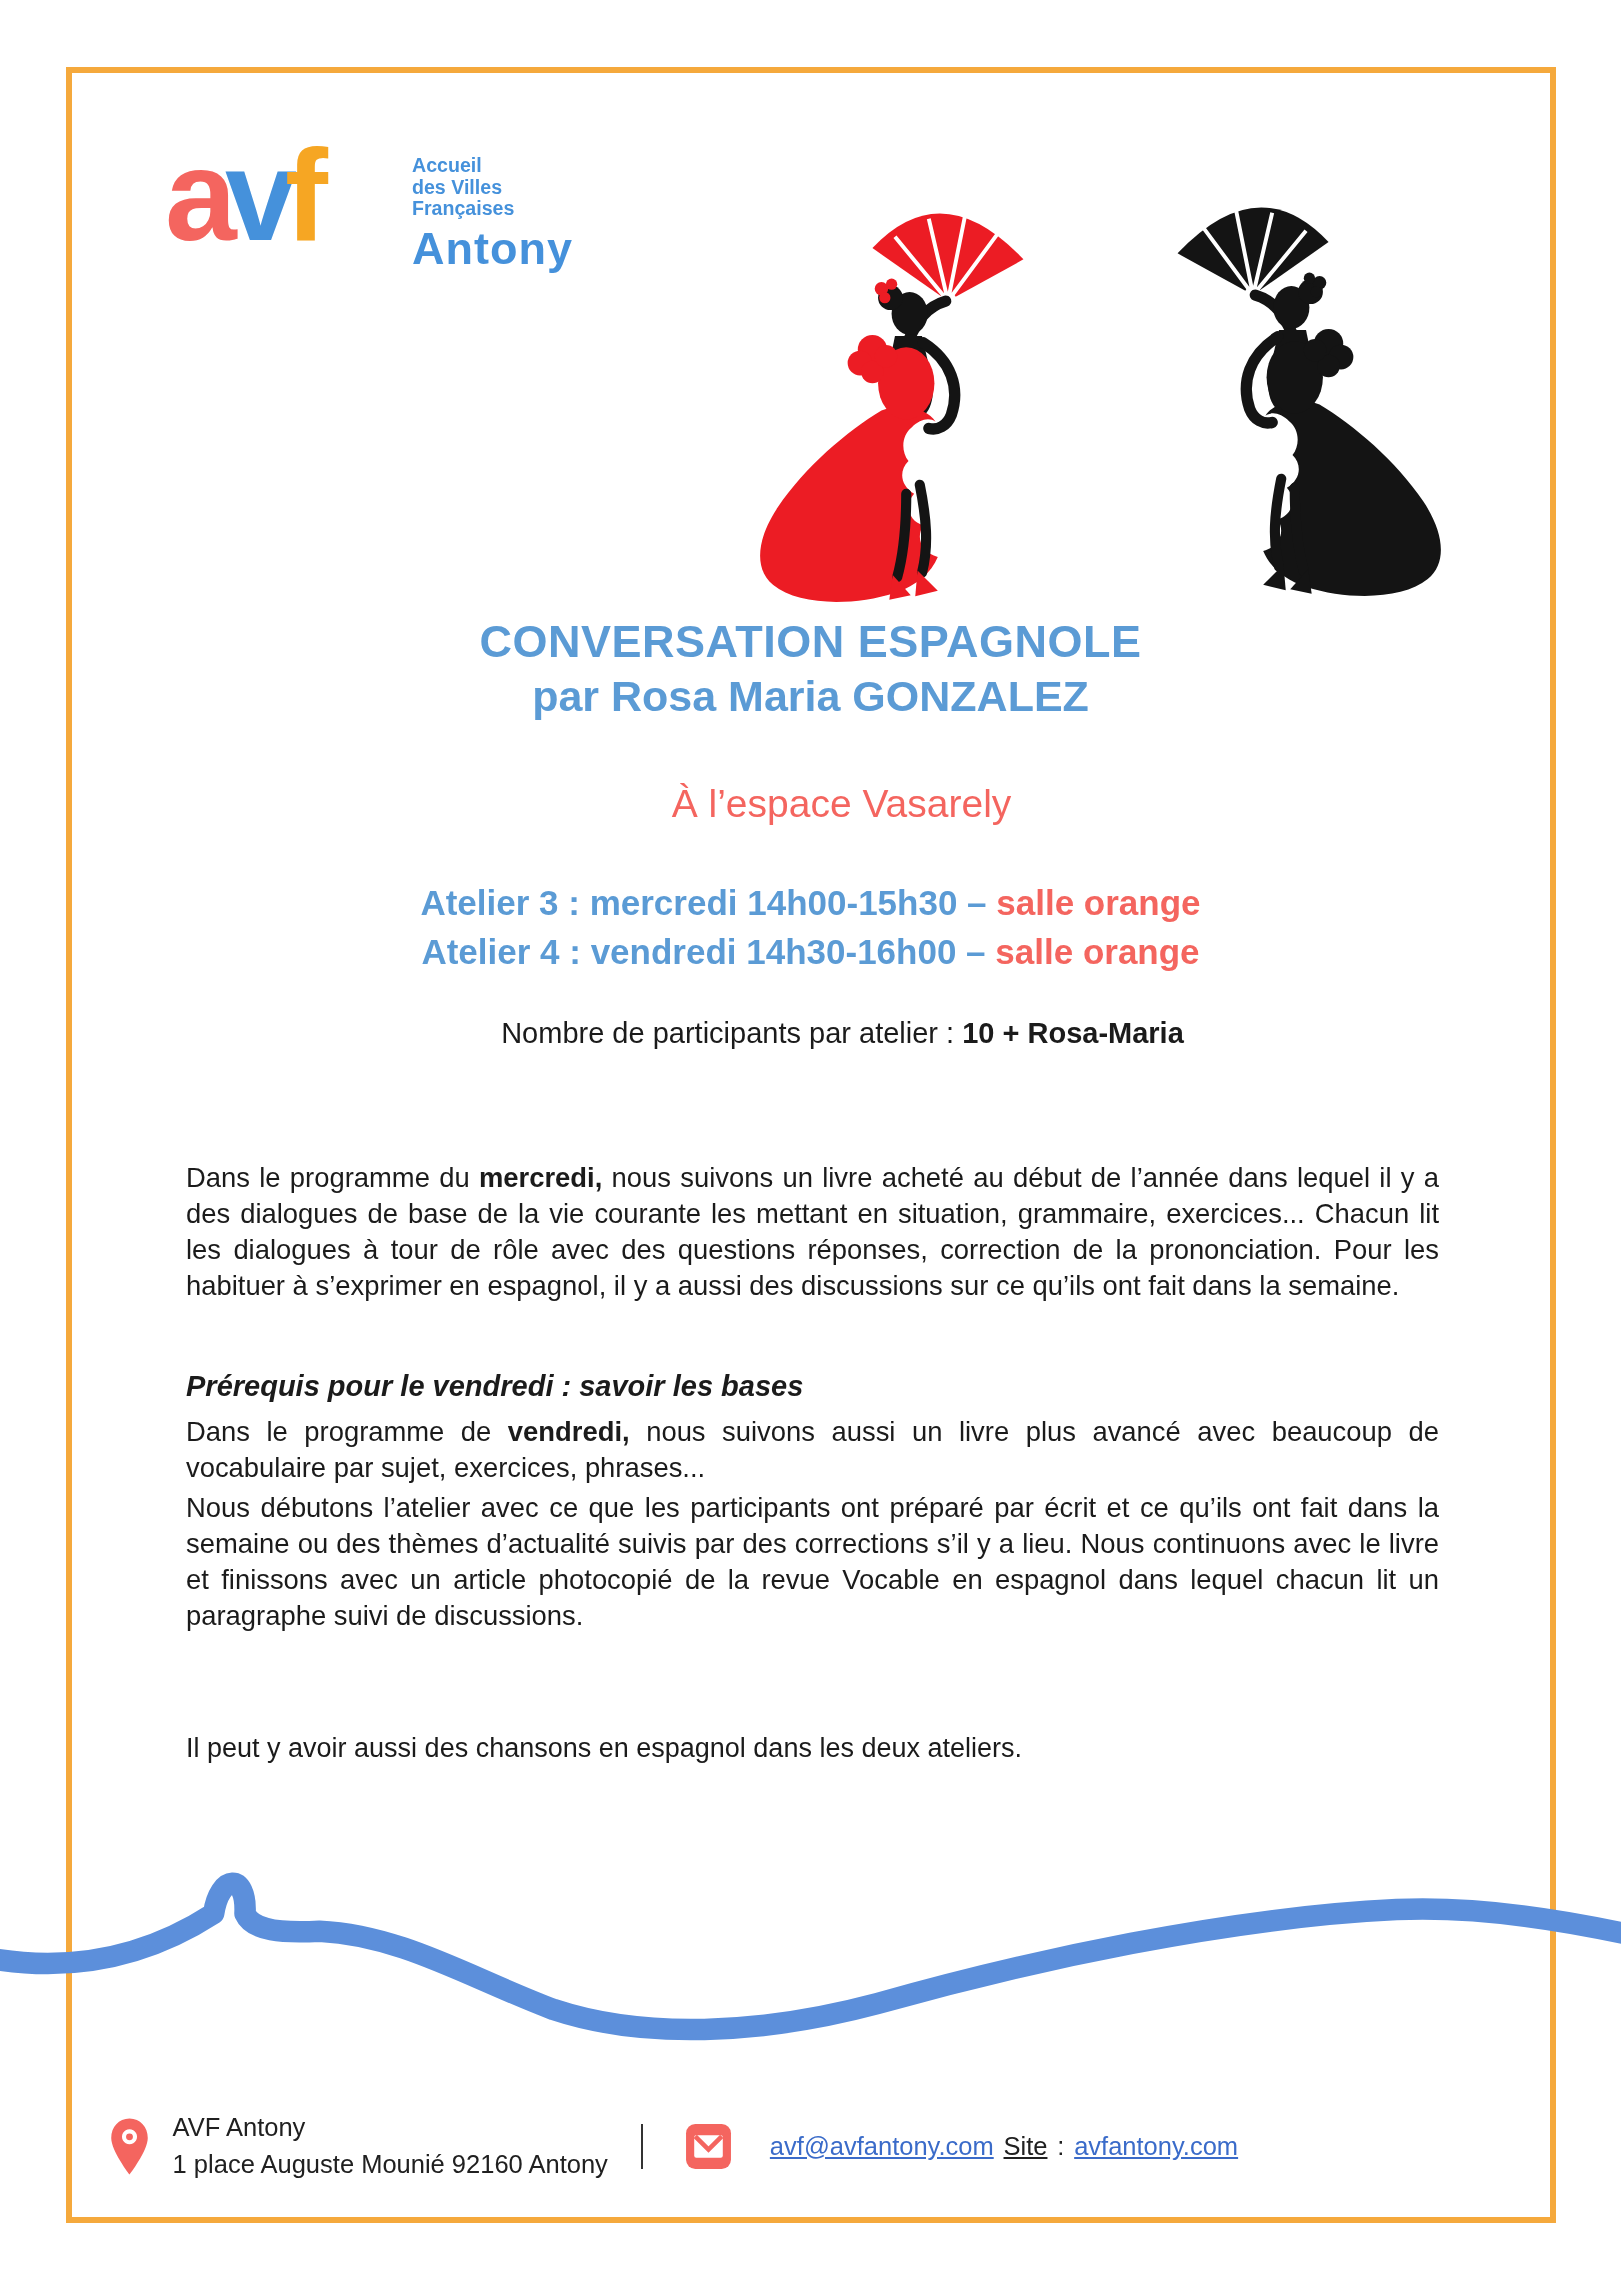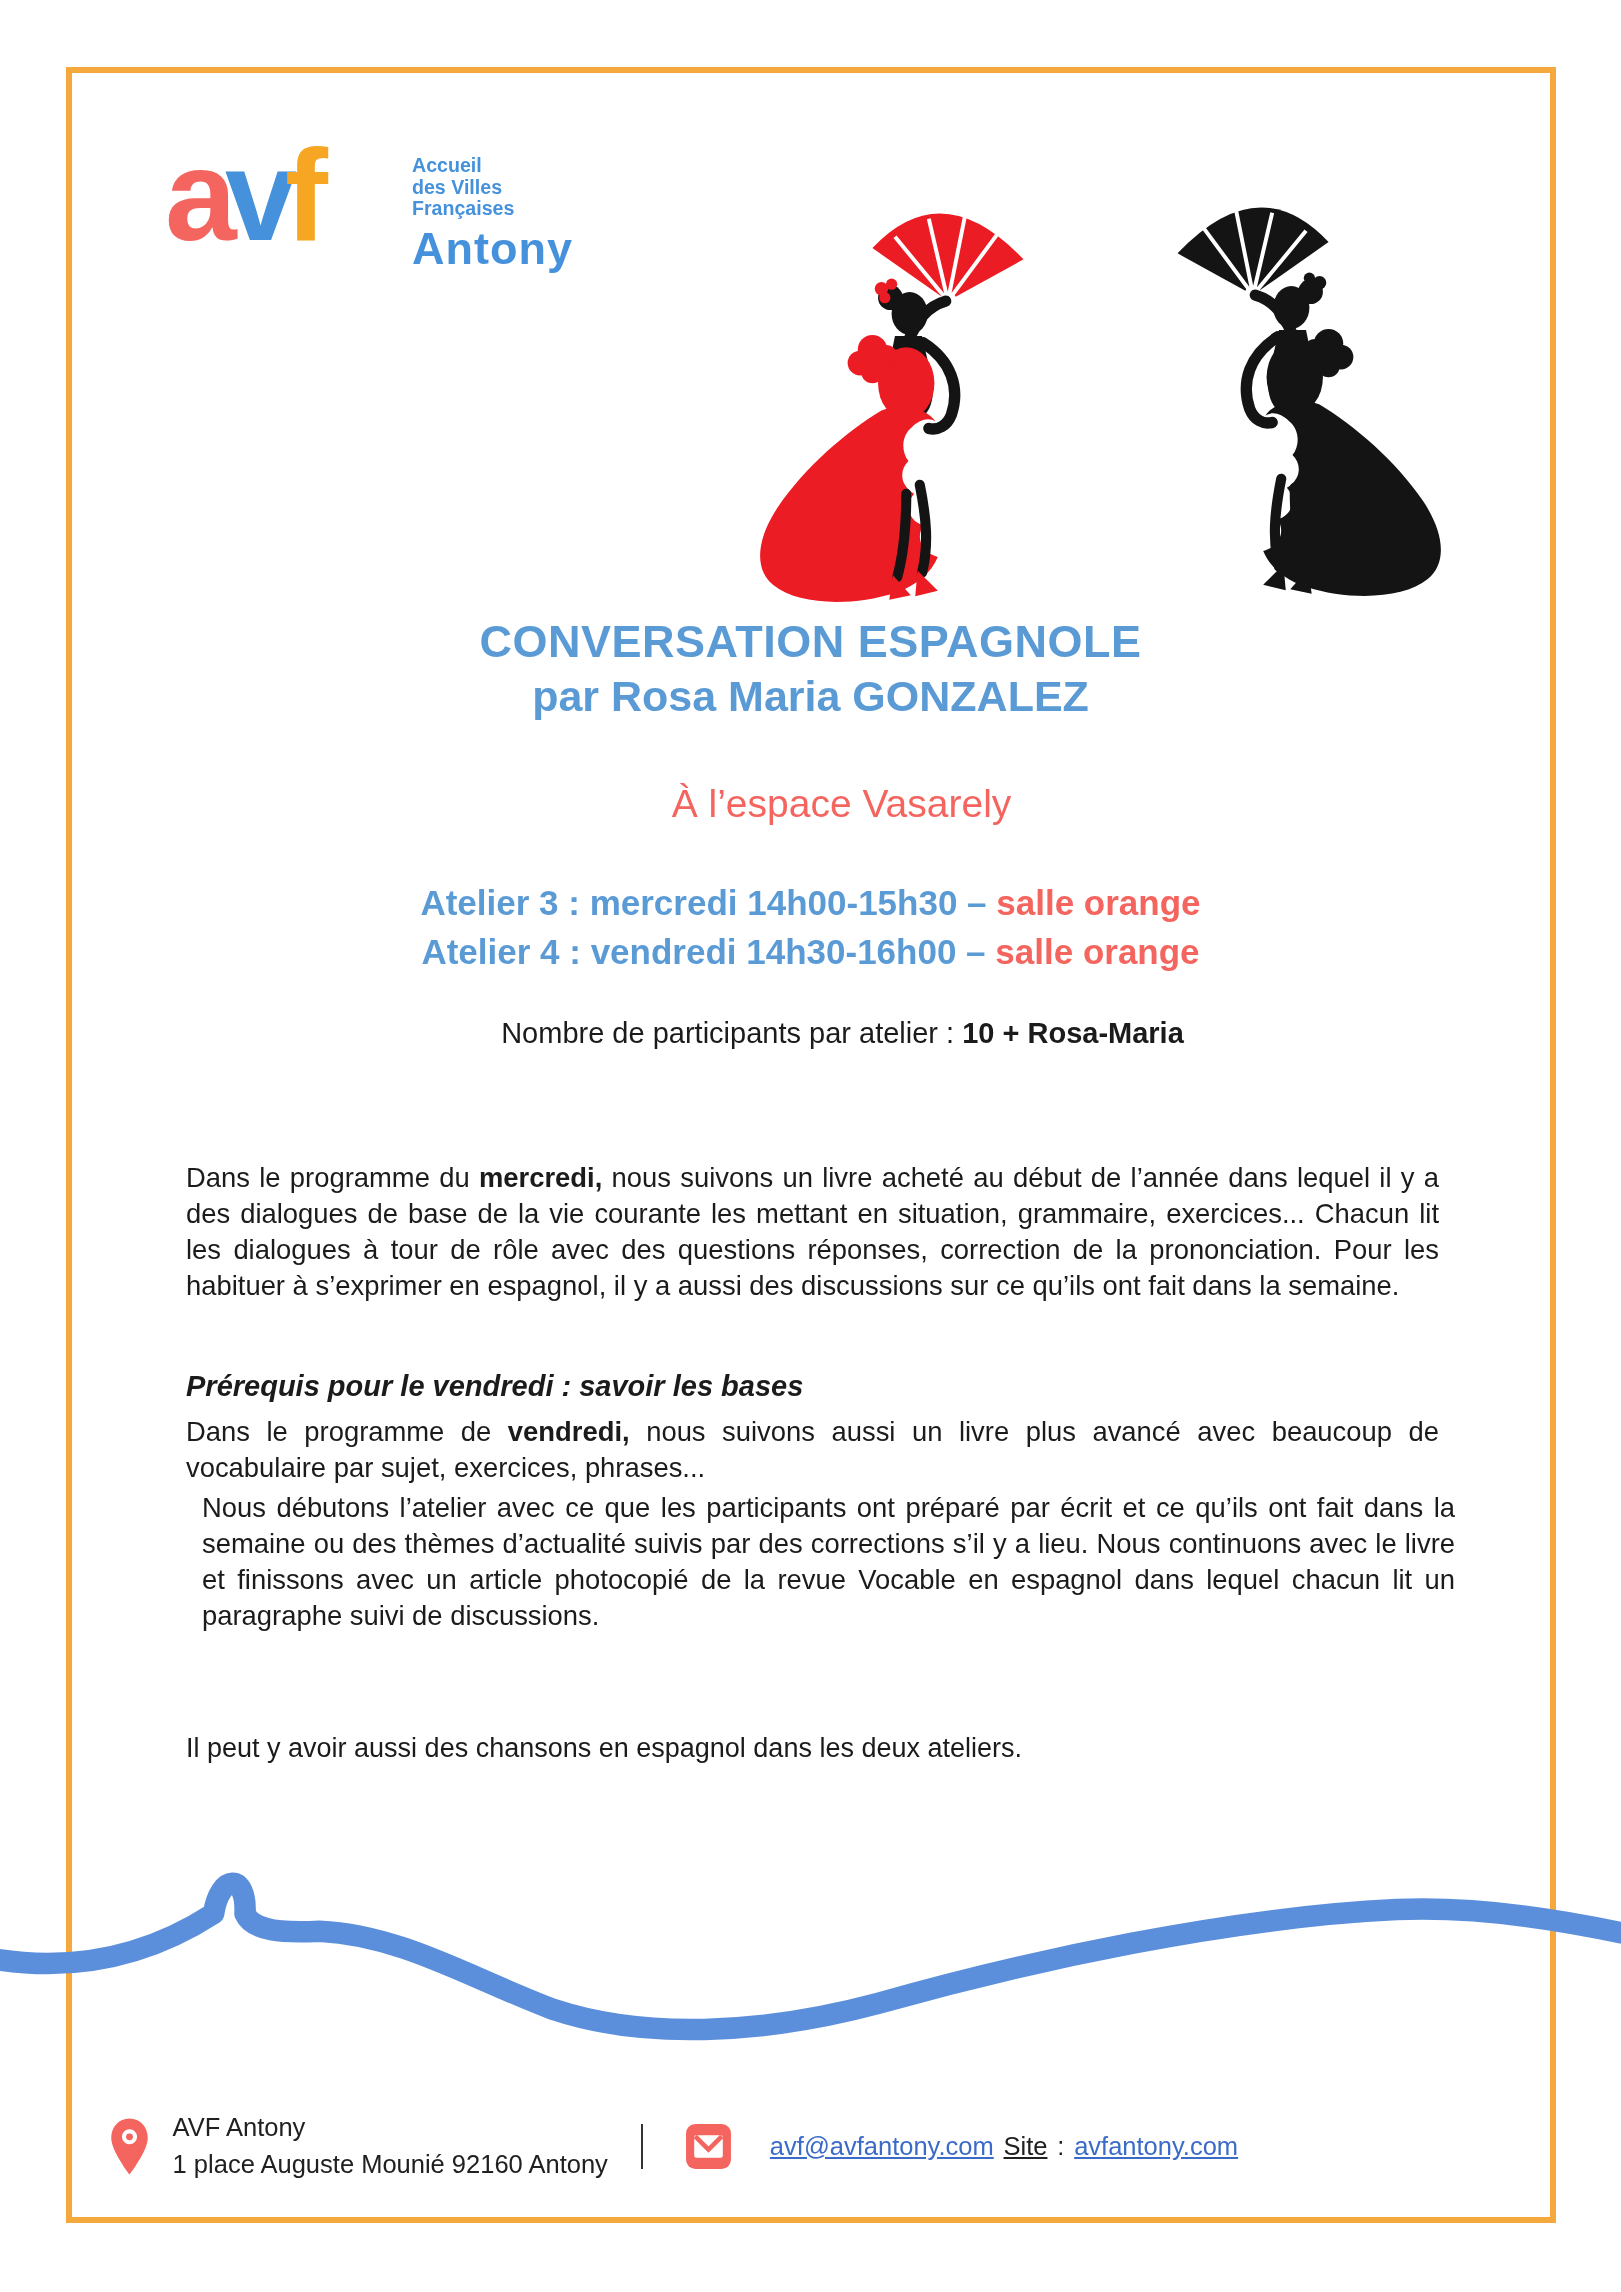--- a/index.html
+++ b/index.html
@@ -126,21 +126,21 @@
     <div><span>Atelier 3 : mercredi 14h00-15h30 – </span><span class="hl">salle orange</span></div>
     <div><span>Atelier 4 : vendredi 14h30-16h00 – </span><span class="hl">salle orange</span></div>
   </div>
 
   <div class="center-line participants"><span>Nombre de participants par atelier : </span><b>10 + Rosa-Maria</b></div>
 
   <div class="copy" style="top:1160px;"><span>Dans le programme du </span><b>mercredi,</b><span> nous suivons un livre acheté au début de l’année dans lequel il y a des dialogues de base de la vie courante les mettant en situation, grammaire, exercices... Chacun lit les dialogues à tour de rôle avec des questions réponses, correction de la prononciation. Pour les habituer à s’exprimer en espagnol, il y a aussi des discussions sur ce qu’ils ont fait dans la semaine.</span></div>
 
   <div class="copy-h" style="top:1370px;">Prérequis pour le vendredi : savoir les bases</div>
   <div class="copy" style="top:1414px;"><span>Dans le programme de </span><b>vendredi,</b><span> nous suivons aussi un livre plus avancé avec beaucoup de vocabulaire par sujet, exercices, phrases...</span></div>
-  <div class="copy" style="top:1490px;margin-left:16px;">Nous débutons l’atelier avec ce que les participants ont préparé par écrit et ce qu’ils ont fait dans la semaine ou des thèmes d’actualité suivis par des corrections s’il y a lieu. Nous continuons avec le livre et finissons avec un article photocopié de la revue Vocable en espagnol dans lequel chacun lit un  paragraphe suivi de discussions.</div>
+  <div class="copy" style="top:1490px;">Nous débutons l’atelier avec ce que les participants ont préparé par écrit et ce qu’ils ont fait dans la semaine ou des thèmes d’actualité suivis par des corrections s’il y a lieu. Nous continuons avec le livre et finissons avec un article photocopié de la revue Vocable en espagnol dans lequel chacun lit un  paragraphe suivi de discussions.</div>
 
   <div class="closing" style="top:1733px;">Il peut y avoir aussi des chansons en espagnol dans les deux ateliers.</div>
 
   <svg class="wave" viewBox="0 0 1654 270">
     <path d="M -20 128 C 70 146, 150 128, 218 84
              C 224 44, 252 42, 250 84
              C 258 102, 288 104, 326 102
              C 410 106, 480 150, 565 182
              C 655 212, 775 208, 895 176
              C 1050 132, 1255 88, 1425 80

